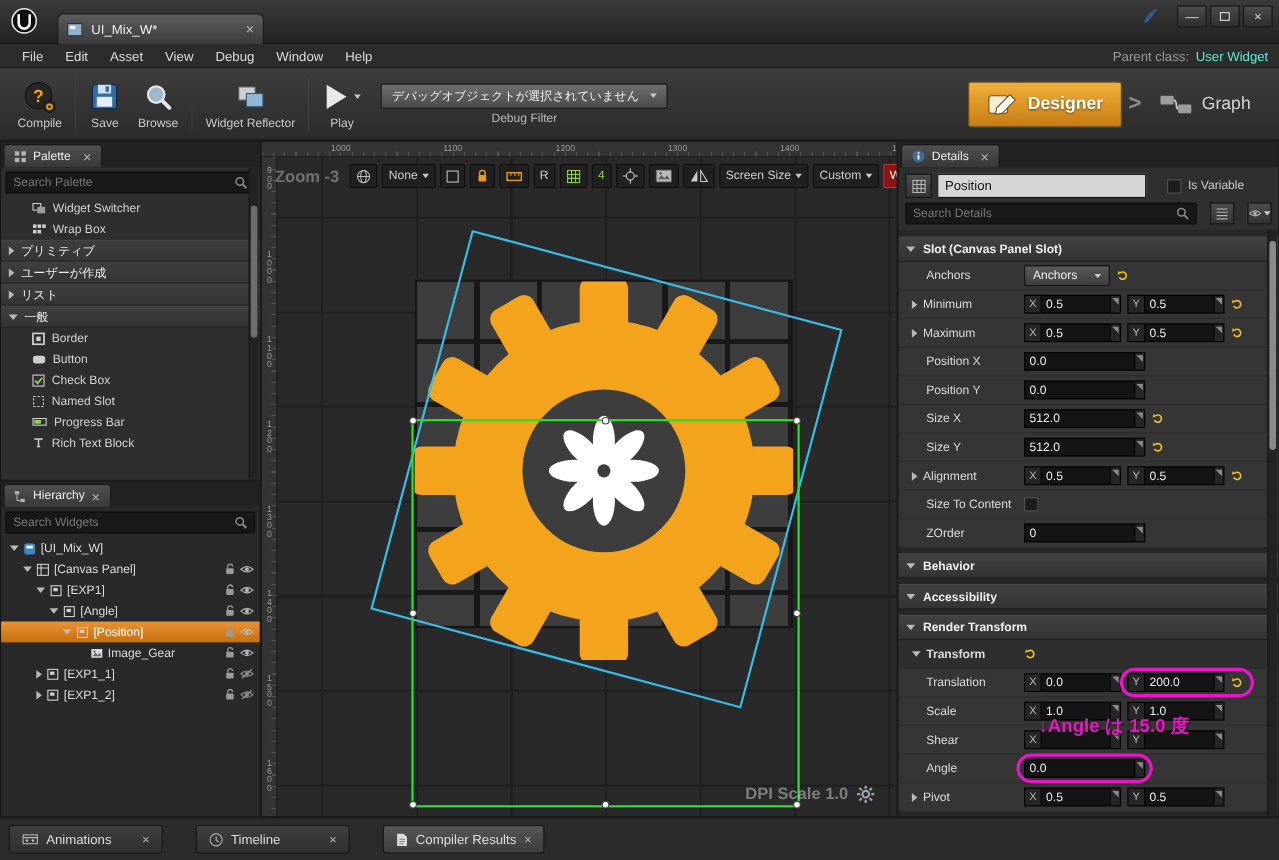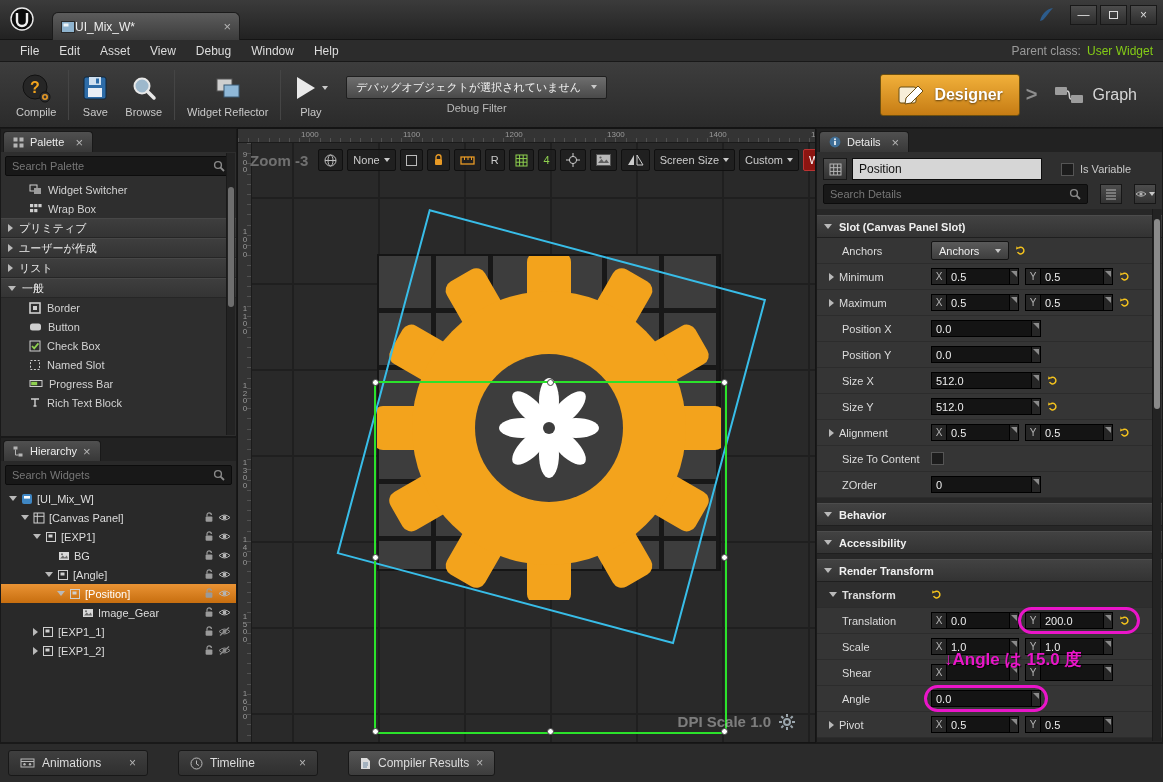--- a/index.html
+++ b/index.html
@@ -3,32 +3,32 @@
 <meta charset="utf-8">
 <style>
 *{box-sizing:border-box;margin:0;padding:0;}
 html,body{background:#111;}
 body{font-family:"Liberation Sans",sans-serif;}
 #root{position:relative;width:1163px;height:782px;background:#262626;overflow:hidden;color:#ccc;font-size:12px;}
 
 
 .titlebar{position:absolute;left:0;top:0;width:100%;height:40px;background:linear-gradient(#3b3b3b,#222);border-bottom:1px solid #141414;}
 .ue-logo{position:absolute;left:8px;top:5px;width:28px;height:28px;display:flex;align-items:center;justify-content:center;}
-.doc-tab{position:absolute;left:52px;top:12px;width:188px;height:28px;background:linear-gradient(#5c5c5c,#3c3c3c);border:1px solid #1b1b1b;border-bottom:none;border-radius:6px 6px 0 0;display:flex;align-items:center;gap:0;padding:0 8px;color:#eee;font-size:12px;}
+.doc-tab{position:absolute;left:52px;top:12px;width:188px;height:28px;background:linear-gradient(#5c5c5c,#3c3c3c);border:1px solid #1b1b1b;border-bottom:none;border-radius:6px 6px 0 0;display:flex;align-items:center;gap:8px;padding:0 8px;color:#eee;font-size:12px;}
 .tab-close{margin-left:auto;color:#b5b5b5;font-size:13px;cursor:default;}
 .win-controls{position:absolute;right:6px;top:5px;display:flex;gap:3px;align-items:center;}
 .win-btn{width:27px;height:20px;background:linear-gradient(#4c4c4c,#2d2d2d);border:1px solid #181818;color:#ddd;display:flex;align-items:center;justify-content:center;font-size:12px;}
 .max-glyph{width:9px;height:8px;border:1px solid #ddd;display:inline-block;}
 .feather{margin-right:12px;}
 
 
 .menubar{position:absolute;top:40px;width:100%;height:22px;background:#2c2c2c;border-bottom:1px solid #191919;display:flex;align-items:center;padding:0 10px;}
 .menu-item{padding:2px 10px;color:#ddd;font-size:12px;}
 .parent-class{margin-left:auto;color:#9a9a9a;font-size:12px;display:flex;gap:6px;}
-.parent-class .pcv{color:#84cc16;}
+.parent-class .pcv{color:#5eead4;}
 
 
 .toolbar{position:absolute;top:62px;width:100%;height:66px;background:linear-gradient(#3d3d3d,#2b2b2b);border-bottom:1px solid #141414;display:flex;align-items:center;padding:0 8px;}
 .tbtn{display:flex;flex-direction:column;align-items:center;gap:2px;color:#c9c9c9;font-size:11px;padding:0 8px;cursor:default;}
 .tbtn .big{height:32px;display:flex;align-items:center;justify-content:center;}
 .sep{width:1px;height:50px;background:#1c1c1c;border-right:1px solid #454545;margin:0 4px;}
 .debug-group{display:flex;flex-direction:column;align-items:center;gap:3px;margin-left:10px;}
 .debug-combo{background:linear-gradient(#6e6e6e,#4a4a4a);border:1px solid #1f1f1f;border-radius:2px;padding:3px 9px;color:#f2f2f2;display:flex;gap:10px;align-items:center;font-size:11px;}
 .debug-label{font-size:11px;color:#b9b9b9;}
 .right-modes{margin-left:auto;display:flex;align-items:center;gap:6px;padding-right:8px;}
@@ -437,45 +437,20 @@
         <div class="hi-row">
           <span style="width:28px;flex:none;"></span>
           <span class="tri-open"></span>
           <span class="icon">
             <svg width="12" height="12" viewBox="0 0 12 12">
               <rect x="1.5" y="1.5" width="9" height="9" fill="none" stroke="#cfcfcf"></rect>
               <rect x="3.5" y="3.5" width="4" height="3" fill="#cfcfcf"></rect>
             </svg>
           </span>
           <span>[EXP1]</span>
-          <span class="hi-spacer"></span>
-          <span class="icon">
-            <svg width="10" height="11" viewBox="0 0 10 11">
-              <path d="M3 4.5 V3 a2.2 2.2 0 0 1 4.4 0" fill="none" stroke="#9a9a9a" stroke-width="1.2"></path>
-              <rect x="1.6" y="4.5" width="6.8" height="5.3" rx="1" fill="#9a9a9a"></rect>
-            </svg>
-          </span>
-          <span class="icon">
-            <svg width="13" height="9" viewBox="0 0 13 9">
-              <path d="M1 4.5 Q6.5 -0.5 12 4.5 Q6.5 9.5 1 4.5Z" fill="none" stroke="#b5b5b5"></path>
-              <circle cx="6.5" cy="4.5" r="1.9" fill="#b5b5b5"></circle>
-            </svg>
-          </span>
-        </div>
-        <div class="hi-row">
-          <span style="width:40px;flex:none;"></span>
-          <span style="width:9px;flex:none;"></span>
-          <span class="icon">
-            <svg width="12" height="12" viewBox="0 0 12 12">
-              <rect x="1" y="2" width="10" height="8" fill="#d8d8d8"></rect>
-              <path d="M2 8.6 L4.8 5.4 L6.8 7.4 L8.8 5.4 L10 8.6 Z" fill="#6a6a6a"></path>
-              <circle cx="4" cy="4.3" r="1" fill="#6a6a6a"></circle>
-            </svg>
-          </span>
-          <span>BG</span>
           <span class="hi-spacer"></span>
           <span class="icon">
             <svg width="10" height="11" viewBox="0 0 10 11">
               <path d="M3 4.5 V3 a2.2 2.2 0 0 1 4.4 0" fill="none" stroke="#9a9a9a" stroke-width="1.2"></path>
               <rect x="1.6" y="4.5" width="6.8" height="5.3" rx="1" fill="#9a9a9a"></rect>
             </svg>
           </span>
           <span class="icon">
             <svg width="13" height="9" viewBox="0 0 13 9">
               <path d="M1 4.5 Q6.5 -0.5 12 4.5 Q6.5 9.5 1 4.5Z" fill="none" stroke="#b5b5b5"></path>

